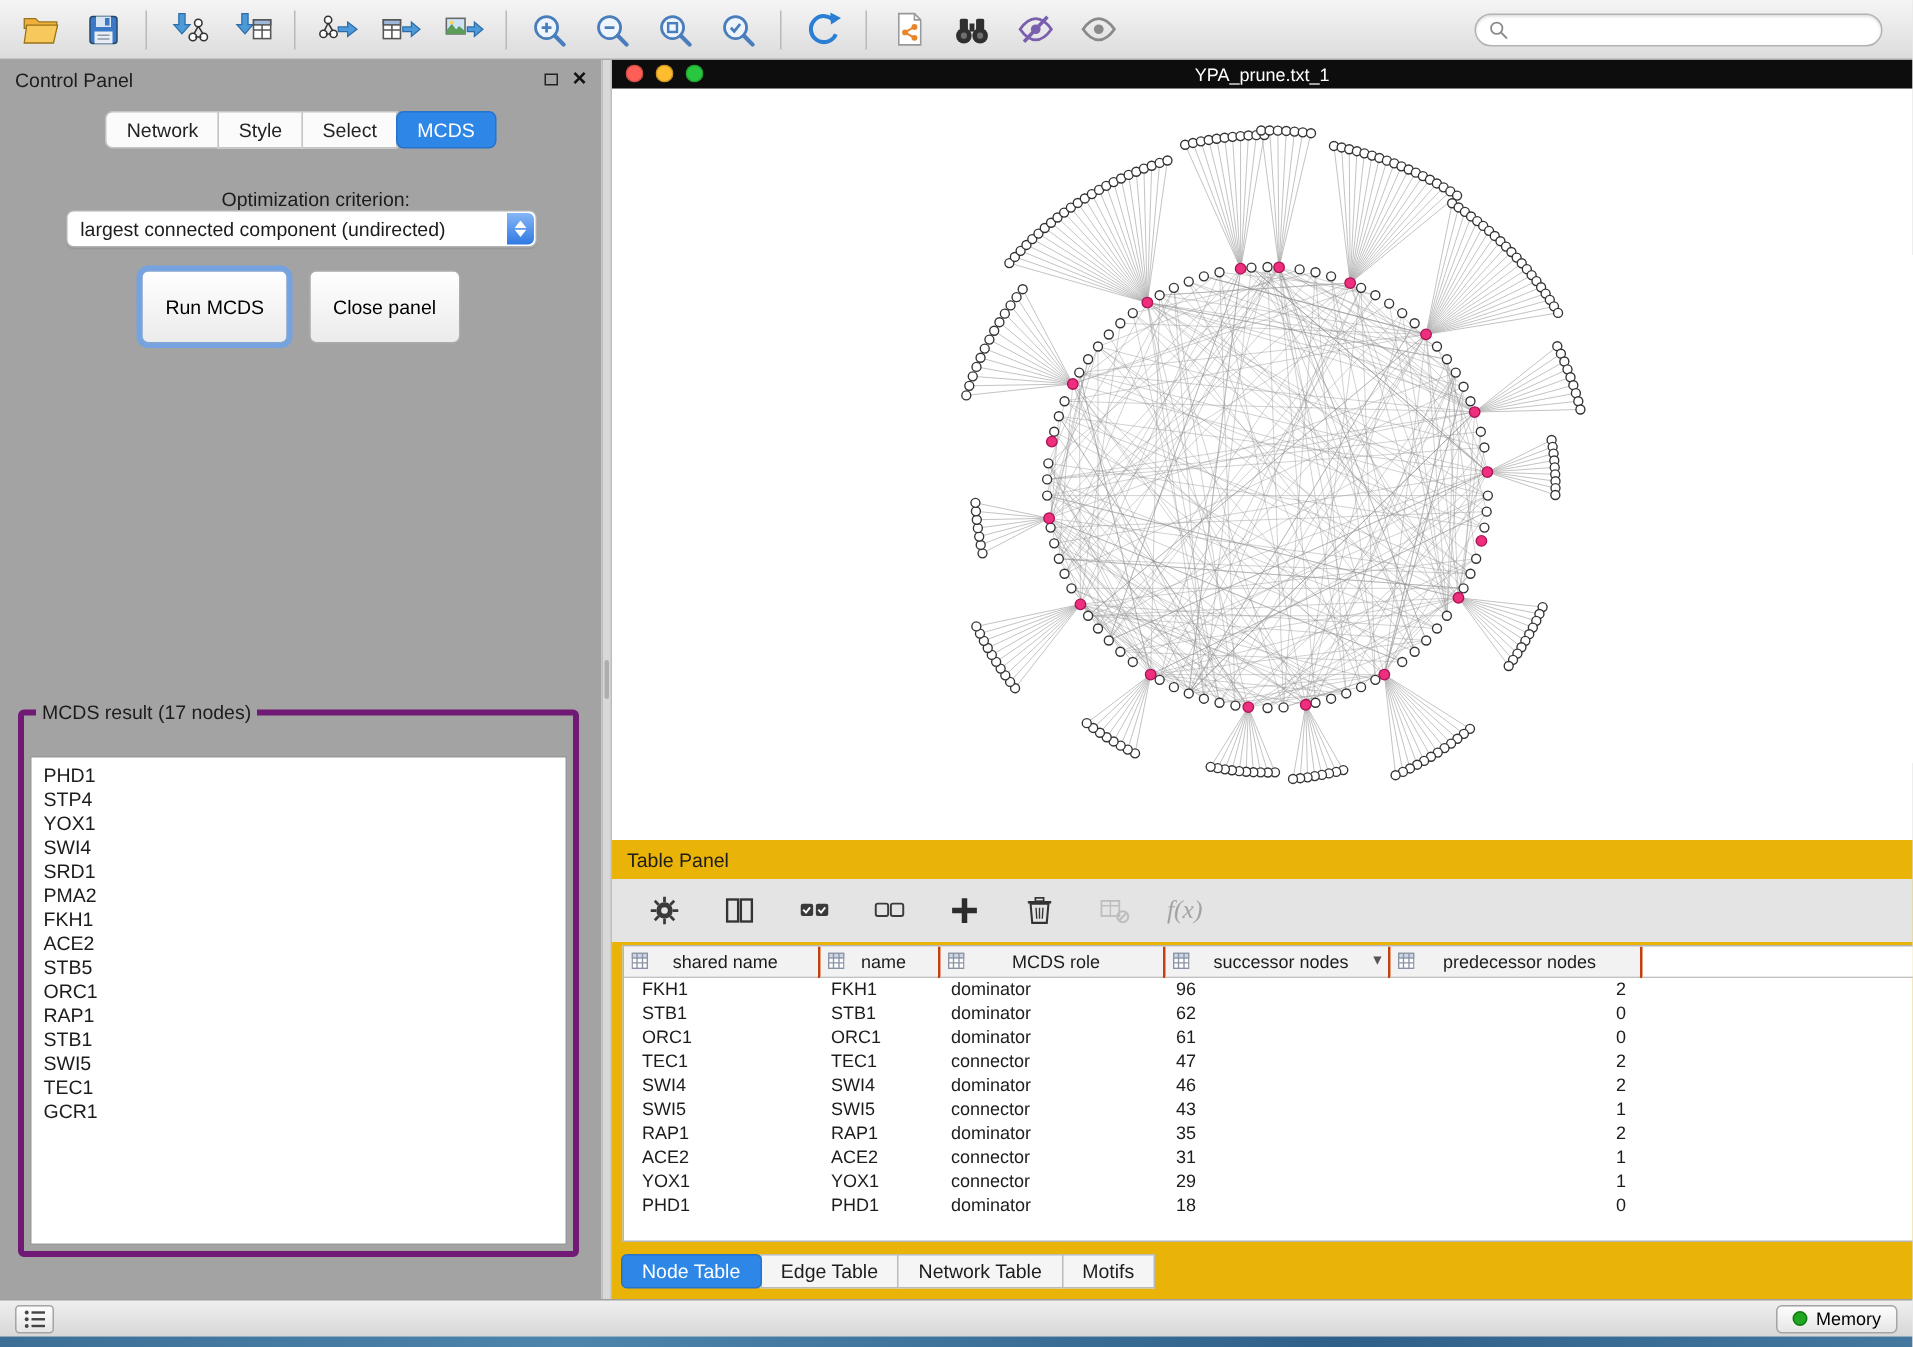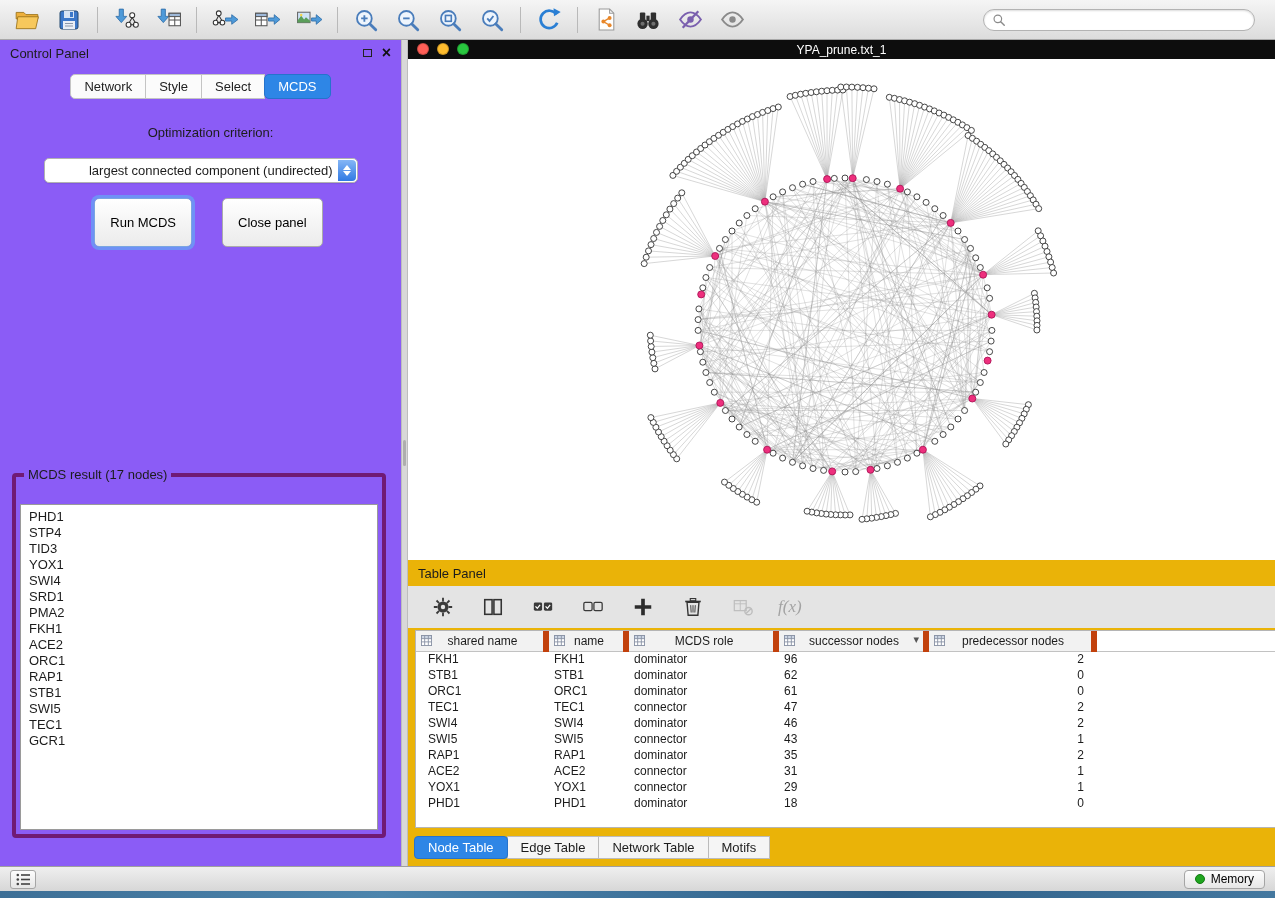--- a/index.html
+++ b/index.html
@@ -24,44 +24,43 @@
   .search {
     margin-left:auto; margin-right:14px; width:272px; height:22px;
     background:#fff; border:1px solid #b3b3b3; border-radius:12px;
     display:flex; align-items:center; padding:0 8px;
     box-shadow:inset 0 1px 2px rgba(0,0,0,.14);
   }
   .search input { border:none; outline:none; background:transparent; flex:1; font-size:12px;
     font-family:"Liberation Sans",sans-serif; }
 
   
-  .control-panel { position:absolute; left:0; top:40px; width:401px; height:826px; background:#8b5cf6; }
+  .control-panel { position:absolute; left:0; top:40px; width:401px; height:826px; background:#a3a3a3; }
   .panel-header { height:26px; display:flex; align-items:center; padding:0 10px; font-size:13px; }
   .panel-header .ph-title { flex:1; }
   .float-glyph { width:9px; height:8px; border:1.4px solid #222; display:inline-block; margin-right:10px; }
   .close-glyph { font-size:16px; font-weight:bold; line-height:12px; color:#111; cursor:pointer; }
   .cp-tabs { display:flex; justify-content:center; margin-top:8px; }
   .cp-tab { font-size:13px; padding:4px 13px; background:#fbfbfb; border:1px solid #c4c4c4;
     margin-left:-1px; color:#222; cursor:pointer; }
   .cp-tab:first-child { border-radius:5px 0 0 5px; margin-left:0; }
   .cp-tab.active { background:#2e86e6; color:#fff; border-color:#2673cc; border-radius:5px; position:relative; z-index:2; }
   .opt-label { text-align:center; margin-top:26px; font-size:13px;margin-left:20px; }
   .dropdown {
-    margin:18px auto 0; width:314px; height:25px; background:#fff;
+    margin:0 auto 0; width:314px; height:25px; background:#fff;
     border:1px solid #b2b2b2; border-radius:5px; position:relative;
     display:flex; align-items:center; padding:0 24px 0 9px; font-size:13px; cursor:pointer;
     box-shadow:0 1px 1px rgba(0,0,0,.08);
-    justify-content:flex-end;
   }
   .stepper { position:absolute; right:1px; top:1px; bottom:1px; width:18px;
     background:linear-gradient(#85b6f6,#3079e3); border-radius:0 4px 4px 0;
     display:flex; flex-direction:column; align-items:center; justify-content:center; gap:1px; }
   .btn-row { display:flex; justify-content:center; gap:14px; margin-top:15px; }
   .btn { font-size:13px; font-family:"Liberation Sans",sans-serif; padding:16px 15px;
-    background:linear-gradient(#ffffff,#ebebeb); border:1px solid #ababab; border-radius:5px; cursor:pointer;margin-left:16px; }
+    background:linear-gradient(#ffffff,#ebebeb); border:1px solid #ababab; border-radius:5px; cursor:pointer; }
   .btn.focused { box-shadow:0 0 0 3px rgba(102,163,245,.75); border-color:#7aa6e0; }
   .mcds-fieldset { position:absolute; left:12px; right:15px; top:427px; bottom:28px;
     border:4px solid #701a75; border-radius:4px; margin:0; padding:6px 4px 4px 4px; }
   .mcds-fieldset legend { font-size:13px; padding:0 4px; margin-left:4px; }
   .mcds-list { position:absolute; left:4px; right:4px; top:22px; bottom:4px;
     background:#fff; border:1px solid #9a9a9a; overflow:hidden; padding:4px 0 0 0; }
   .mcds-item { font-size:13px; line-height:16px; padding-left:8px; cursor:default; }
 
   
   .v-divider { position:absolute; left:401px; top:40px; width:7px; height:826px;
@@ -85,21 +84,21 @@
   .tp-header .ph-title { flex:1; }
   .table-toolbar { height:42px; display:flex; align-items:center; gap:20px; padding-left:20px;
     background:#e4e4e4; }
   .tt-btn { border:none; background:transparent; padding:0; width:30px; height:30px;
     display:flex; align-items:center; justify-content:center; cursor:pointer; }
   .fx { font-family:"Liberation Serif","DejaVu Serif",serif; font-style:italic;
     font-size:17px; color:#a3a3a3; }
   .table-area { position:absolute; left:7px; right:8px; top:70px; height:198px;
     background:#fff; border:1px solid #b5b5b5; overflow:hidden; }
   table.node-table { border-collapse:collapse; width:calc(100% - 10px); table-layout:fixed; }
-  .node-table th { height:20px; background:#f2f2f2; border-right:6px solid #c2410c;
+  .node-table th { height:20px; background:#f2f2f2; border-right:2px solid #c2410c;
     border-bottom:1px solid #c2c2c2; font-weight:normal; font-size:12px; position:relative;
     text-align:center; padding:0 14px 0 20px; white-space:nowrap; cursor:pointer; }
   .node-table th.filler { background:#fff; border-right:none; cursor:default; }
   .th-grid { position:absolute; left:5px; top:4px; }
   .sort-arrow { position:absolute; right:4px; top:2px; font-size:11px; color:#555; }
   .node-table td { height:16px; font-size:12px; padding:0 8px; white-space:nowrap;
     overflow:hidden; }
   .node-table td.c-shared { padding-left:12px; }
   .node-table td.c-succ { text-align:left; padding-right:20px; }
   .node-table td.c-pred { text-align:right; padding-right:10px; }
@@ -299,27 +298,27 @@
   </div>
   <div class="btn-row">
     <button class="btn focused">Run MCDS</button>
     <button class="btn">Close panel</button>
   </div>
   <fieldset class="mcds-fieldset">
     <legend>MCDS result (17 nodes)</legend>
     <div class="mcds-list">
         <div class="mcds-item">PHD1</div>
         <div class="mcds-item">STP4</div>
-        <div class="mcds-item">TID3</div>
         <div class="mcds-item">YOX1</div>
         <div class="mcds-item">SWI4</div>
         <div class="mcds-item">SRD1</div>
         <div class="mcds-item">PMA2</div>
         <div class="mcds-item">FKH1</div>
         <div class="mcds-item">ACE2</div>
+        <div class="mcds-item">STB5</div>
         <div class="mcds-item">ORC1</div>
         <div class="mcds-item">RAP1</div>
         <div class="mcds-item">STB1</div>
         <div class="mcds-item">SWI5</div>
         <div class="mcds-item">TEC1</div>
         <div class="mcds-item">GCR1</div>
       </div>
   </fieldset>
 </div>
 

